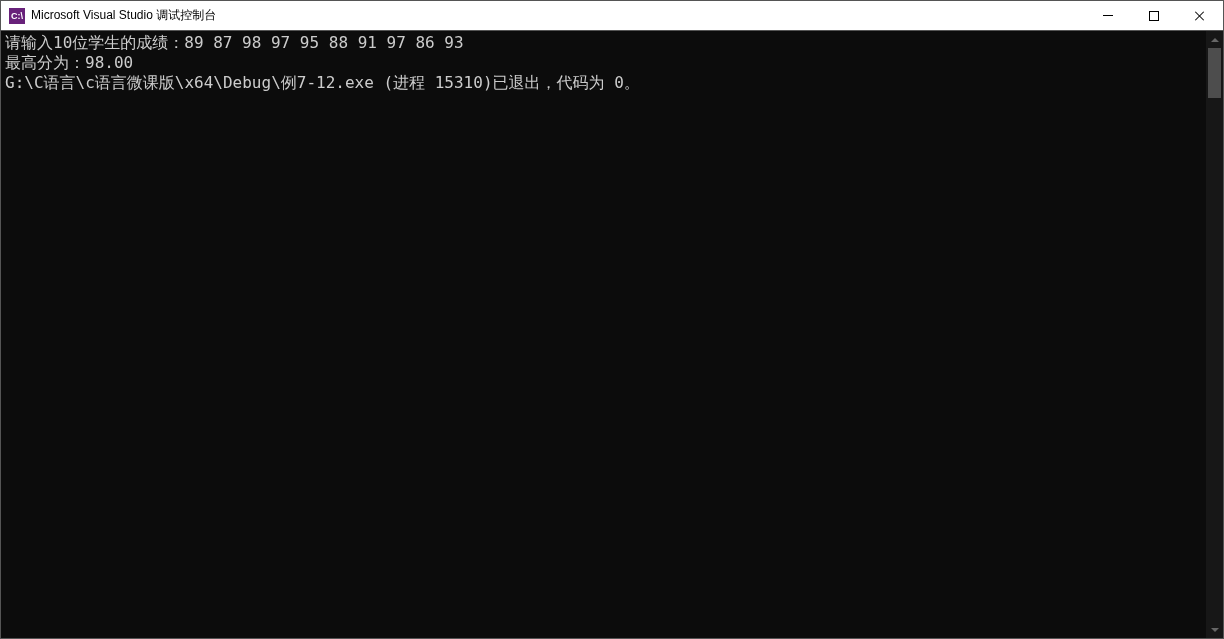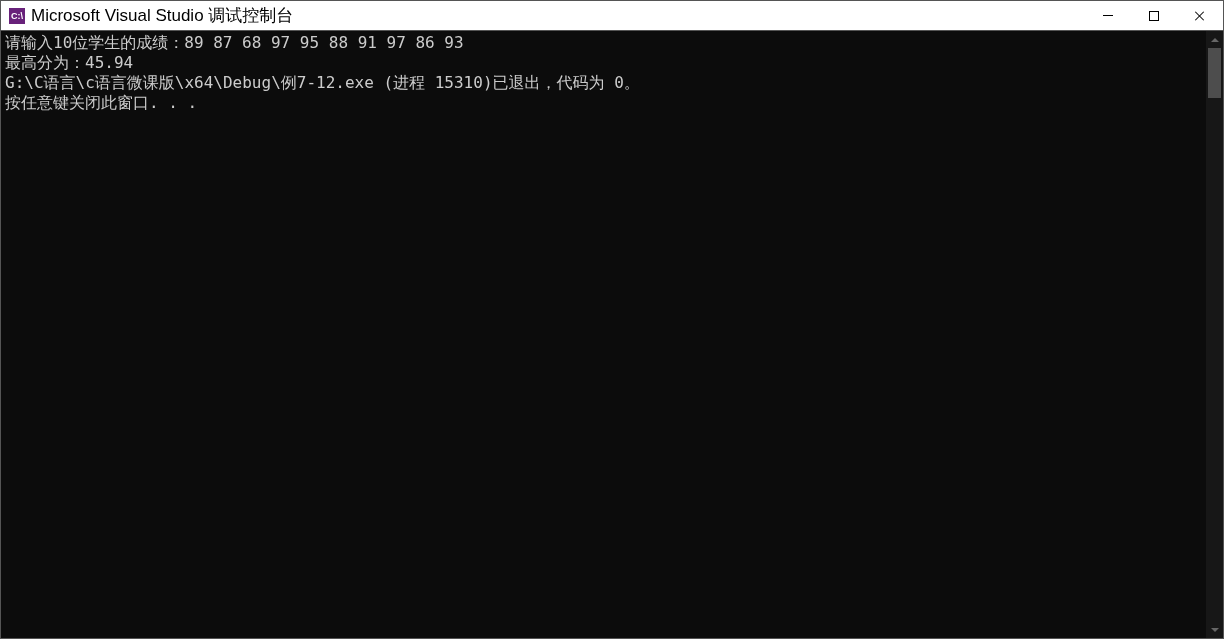--- a/index.html
+++ b/index.html
@@ -37,21 +37,21 @@
       display: flex;
       align-items: center;
       justify-content: center;
       font-size: 9px;
       color: #fff;
       font-weight: bold;
       font-family: Arial, sans-serif;
     }
     .titlebar-text {
       flex: 1;
-      font-size: 17px;
+      font-size: 12px;
       color: #000;
       white-space: nowrap;
       overflow: hidden;
     }
     .titlebar-buttons {
       display: flex;
       height: 100%;
     }
     .titlebar-btn {
       width: 46px;
@@ -169,21 +169,21 @@
       <div class="titlebar-btn">
         <div class="max-icon"></div>
       </div>
       <div class="titlebar-btn close">
         <div class="close-icon"></div>
       </div>
     </div>
   </div>
 
   <div class="console-area">
-    <div class="console-content"><span class="console-line">请输入10位学生的成绩：89 87 68 97 95 88 91 97 86 93</span><span class="console-line">最高分为：45.94</span><span class="console-line">G:\C语言\c语言微课版\x64\Debug\例7-12.exe (进程 15310)已退出，代码为 0。</span><span class="console-line">按任意键关闭此窗口. . .</span></div>
+    <div class="console-content"><span class="console-line">请输入10位学生的成绩：89 87 98 97 95 88 91 97 86 93</span><span class="console-line">最高分为：98.00</span><span class="console-line">G:\C语言\c语言微课版\x64\Debug\例7-12.exe (进程 15310)已退出，代码为 0。</span></div>
     <div class="scrollbar">
       <div class="scrollbar-btn up">
         <div class="arrow-up"></div>
       </div>
       <div class="scrollbar-track">
         <div class="scrollbar-thumb"></div>
       </div>
       <div class="scrollbar-btn down">
         <div class="arrow-down"></div>
       </div>

